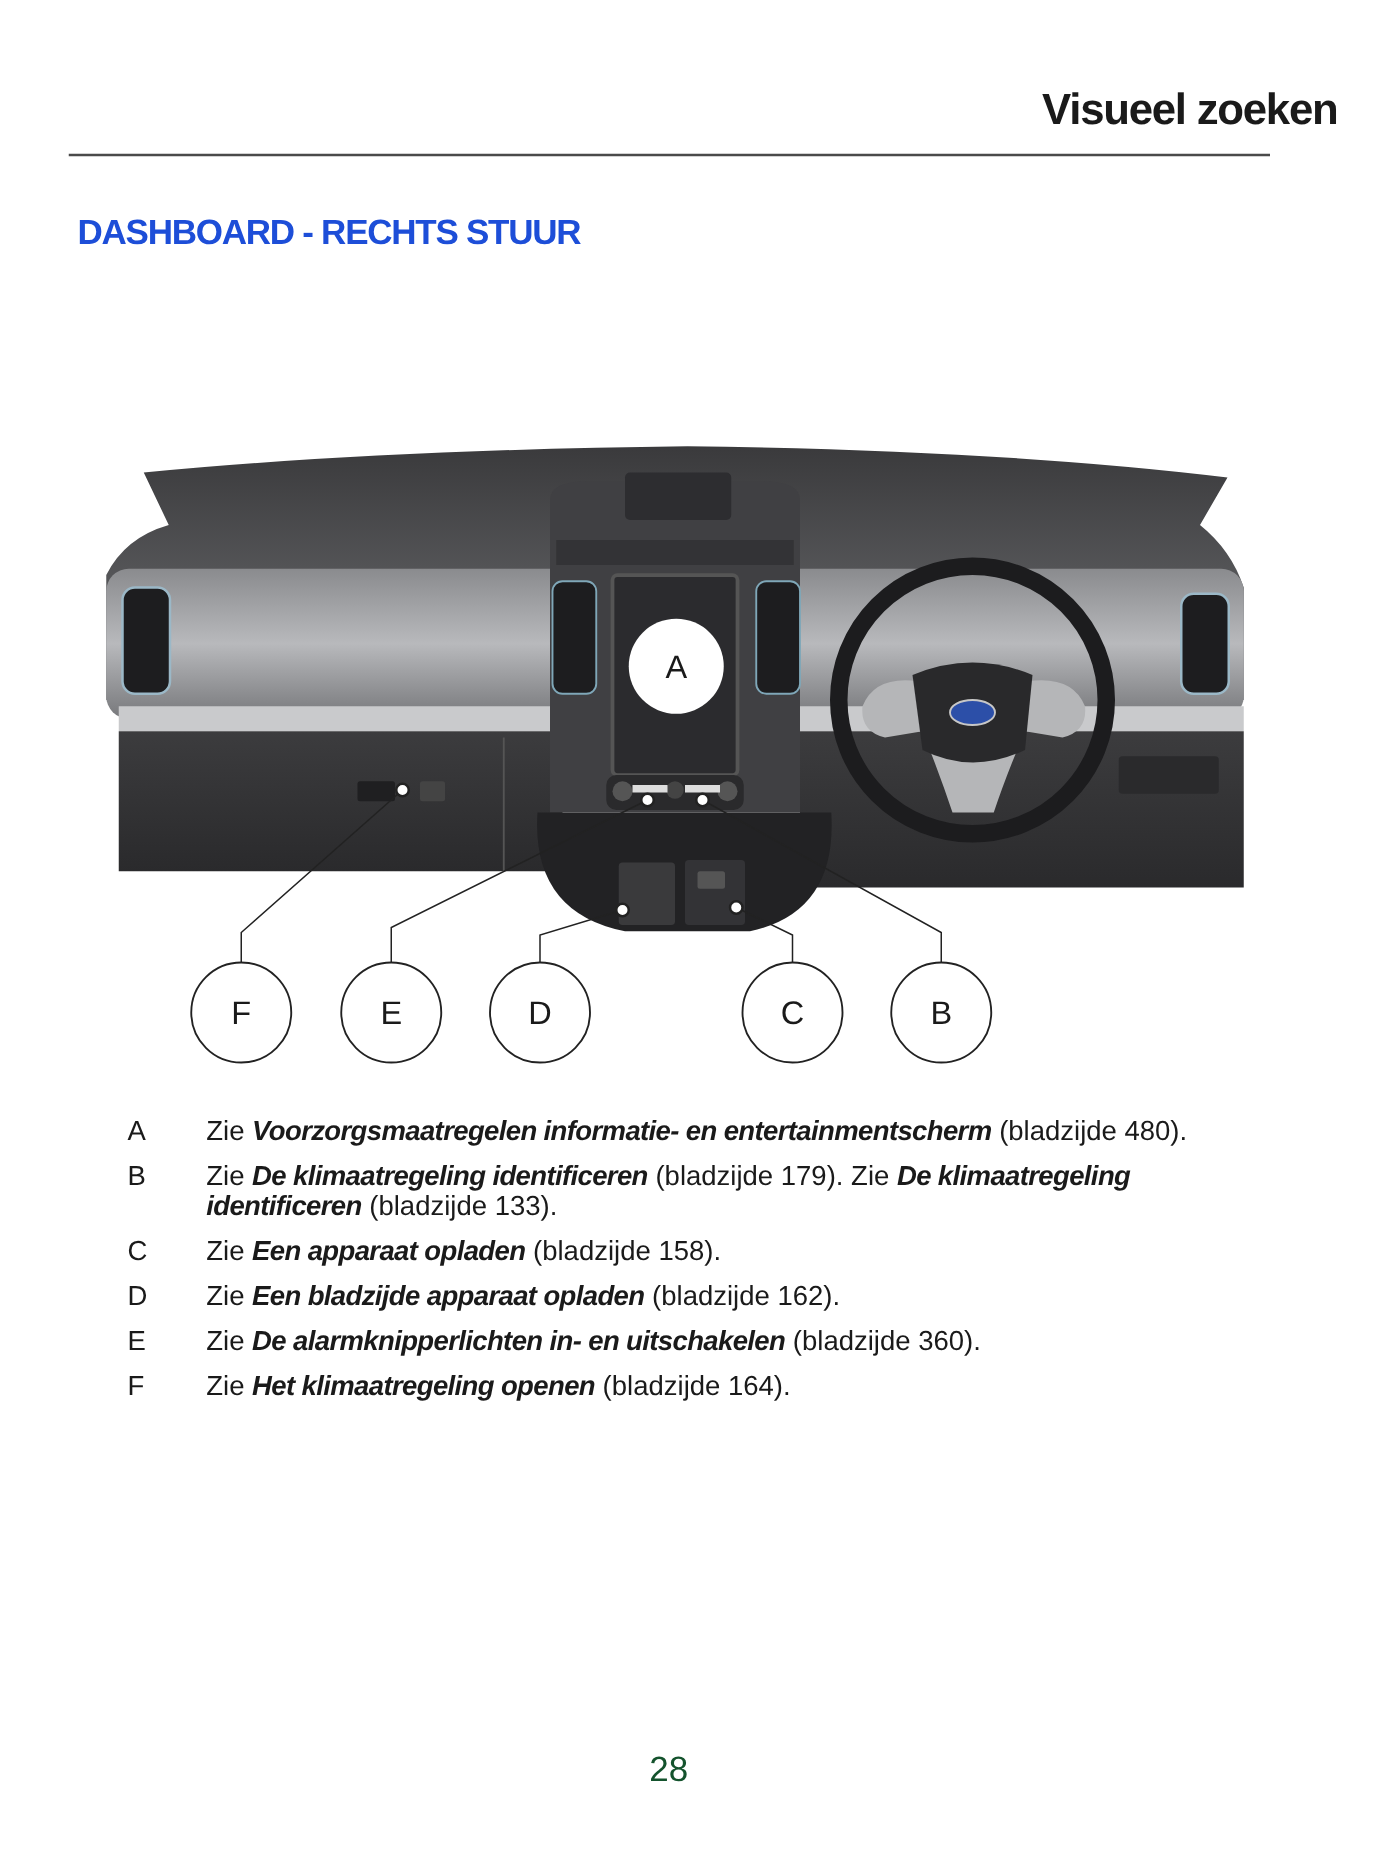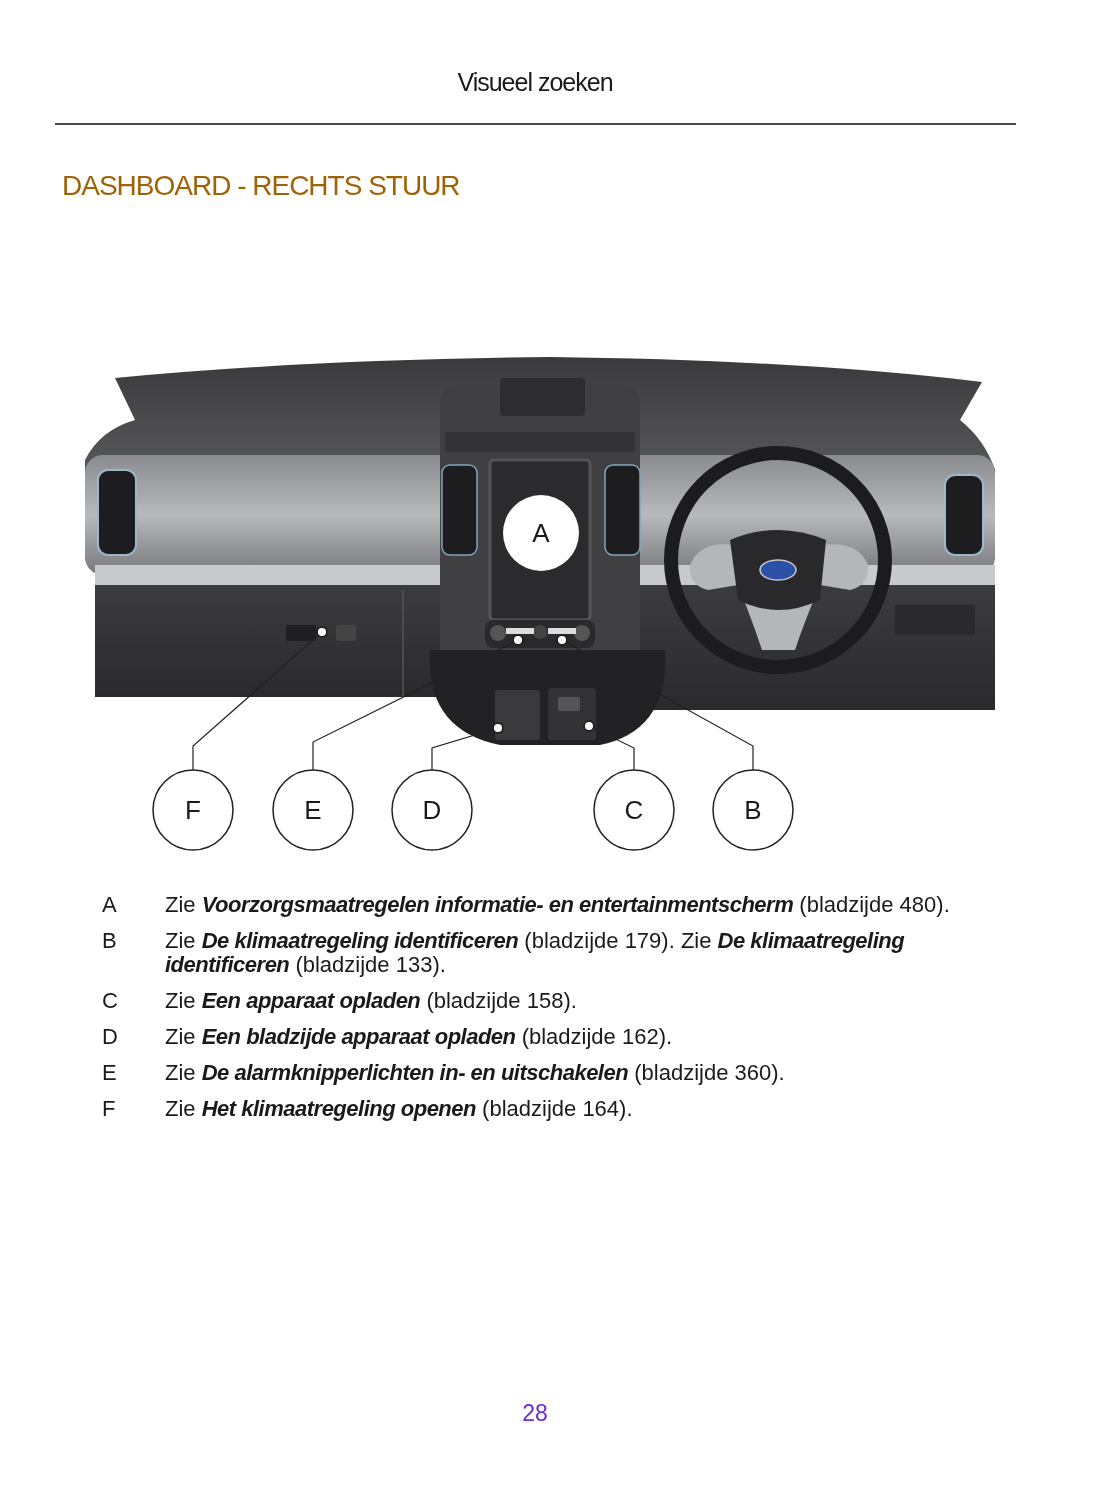--- a/index.html
+++ b/index.html
@@ -1,27 +1,27 @@
 <!DOCTYPE html>
 <html><head>
 <meta charset="utf-8">
 <style>
   html, body { margin:0; padding:0; background:#ffffff; }
   body { width:1102px; height:1496px; position:relative; overflow:hidden; font-family:"Liberation Sans", sans-serif; color:#1a1a1a; }
-  .page-title { position:absolute; left:0; width:1070px; top:68px; text-align:center; font-family:"Liberation Sans", sans-serif; font-weight:normal; font-size:25px; letter-spacing:-1px; color:#1a1a1a; }
+  .page-title { position:absolute; left:0; width:1070px; top:68px; text-align:right; font-family:"Liberation Sans", sans-serif; font-weight:bold; font-size:35px; letter-spacing:-1px; color:#1a1a1a; }
   .title-rule { position:absolute; left:55px; width:961px; top:123px; height:2px; background:#4a4a4a; }
-  .section-heading { position:absolute; left:62px; top:170px; font-weight:normal; font-size:28px; letter-spacing:-1px; color:#a16207; }
+  .section-heading { position:absolute; left:62px; top:170px; font-weight:bold; font-size:28px; letter-spacing:-1px; color:#1d4ed8; }
   .figure { position:absolute; left:0; top:340px; width:1102px; height:520px; }
   .callout-label { font-family:"Liberation Sans", sans-serif; font-size:26px; fill:#1a1a1a; }
   .legend { position:absolute; left:100px; top:893px; width:920px; }
   .legend-row { display:flex; font-size:22px; line-height:24px; margin-bottom:12px; color:#1a1a1a; }
   .legend-key { width:63px; flex:0 0 63px; padding-left:2px; }
   .legend-text { flex:1; }
   .legend-text b { font-weight:bold; letter-spacing:-0.5px;font-style:italic; }
-  .page-number { position:absolute; left:0; width:1070px; top:1400px; text-align:center; font-size:23px; color:#6d28d9; }
+  .page-number { position:absolute; left:0; width:1070px; top:1400px; text-align:center; font-size:28px; color:#14532d; }
 </style>
 </head>
 <body>
 
 <div class="page-title">Visueel zoeken</div>
 <div class="title-rule"></div>
 <div class="section-heading">DASHBOARD - RECHTS STUUR</div>
 
 <div class="figure">
   <svg width="1102" height="520" viewBox="0 340 1102 520" xmlns="http://www.w3.org/2000/svg">

